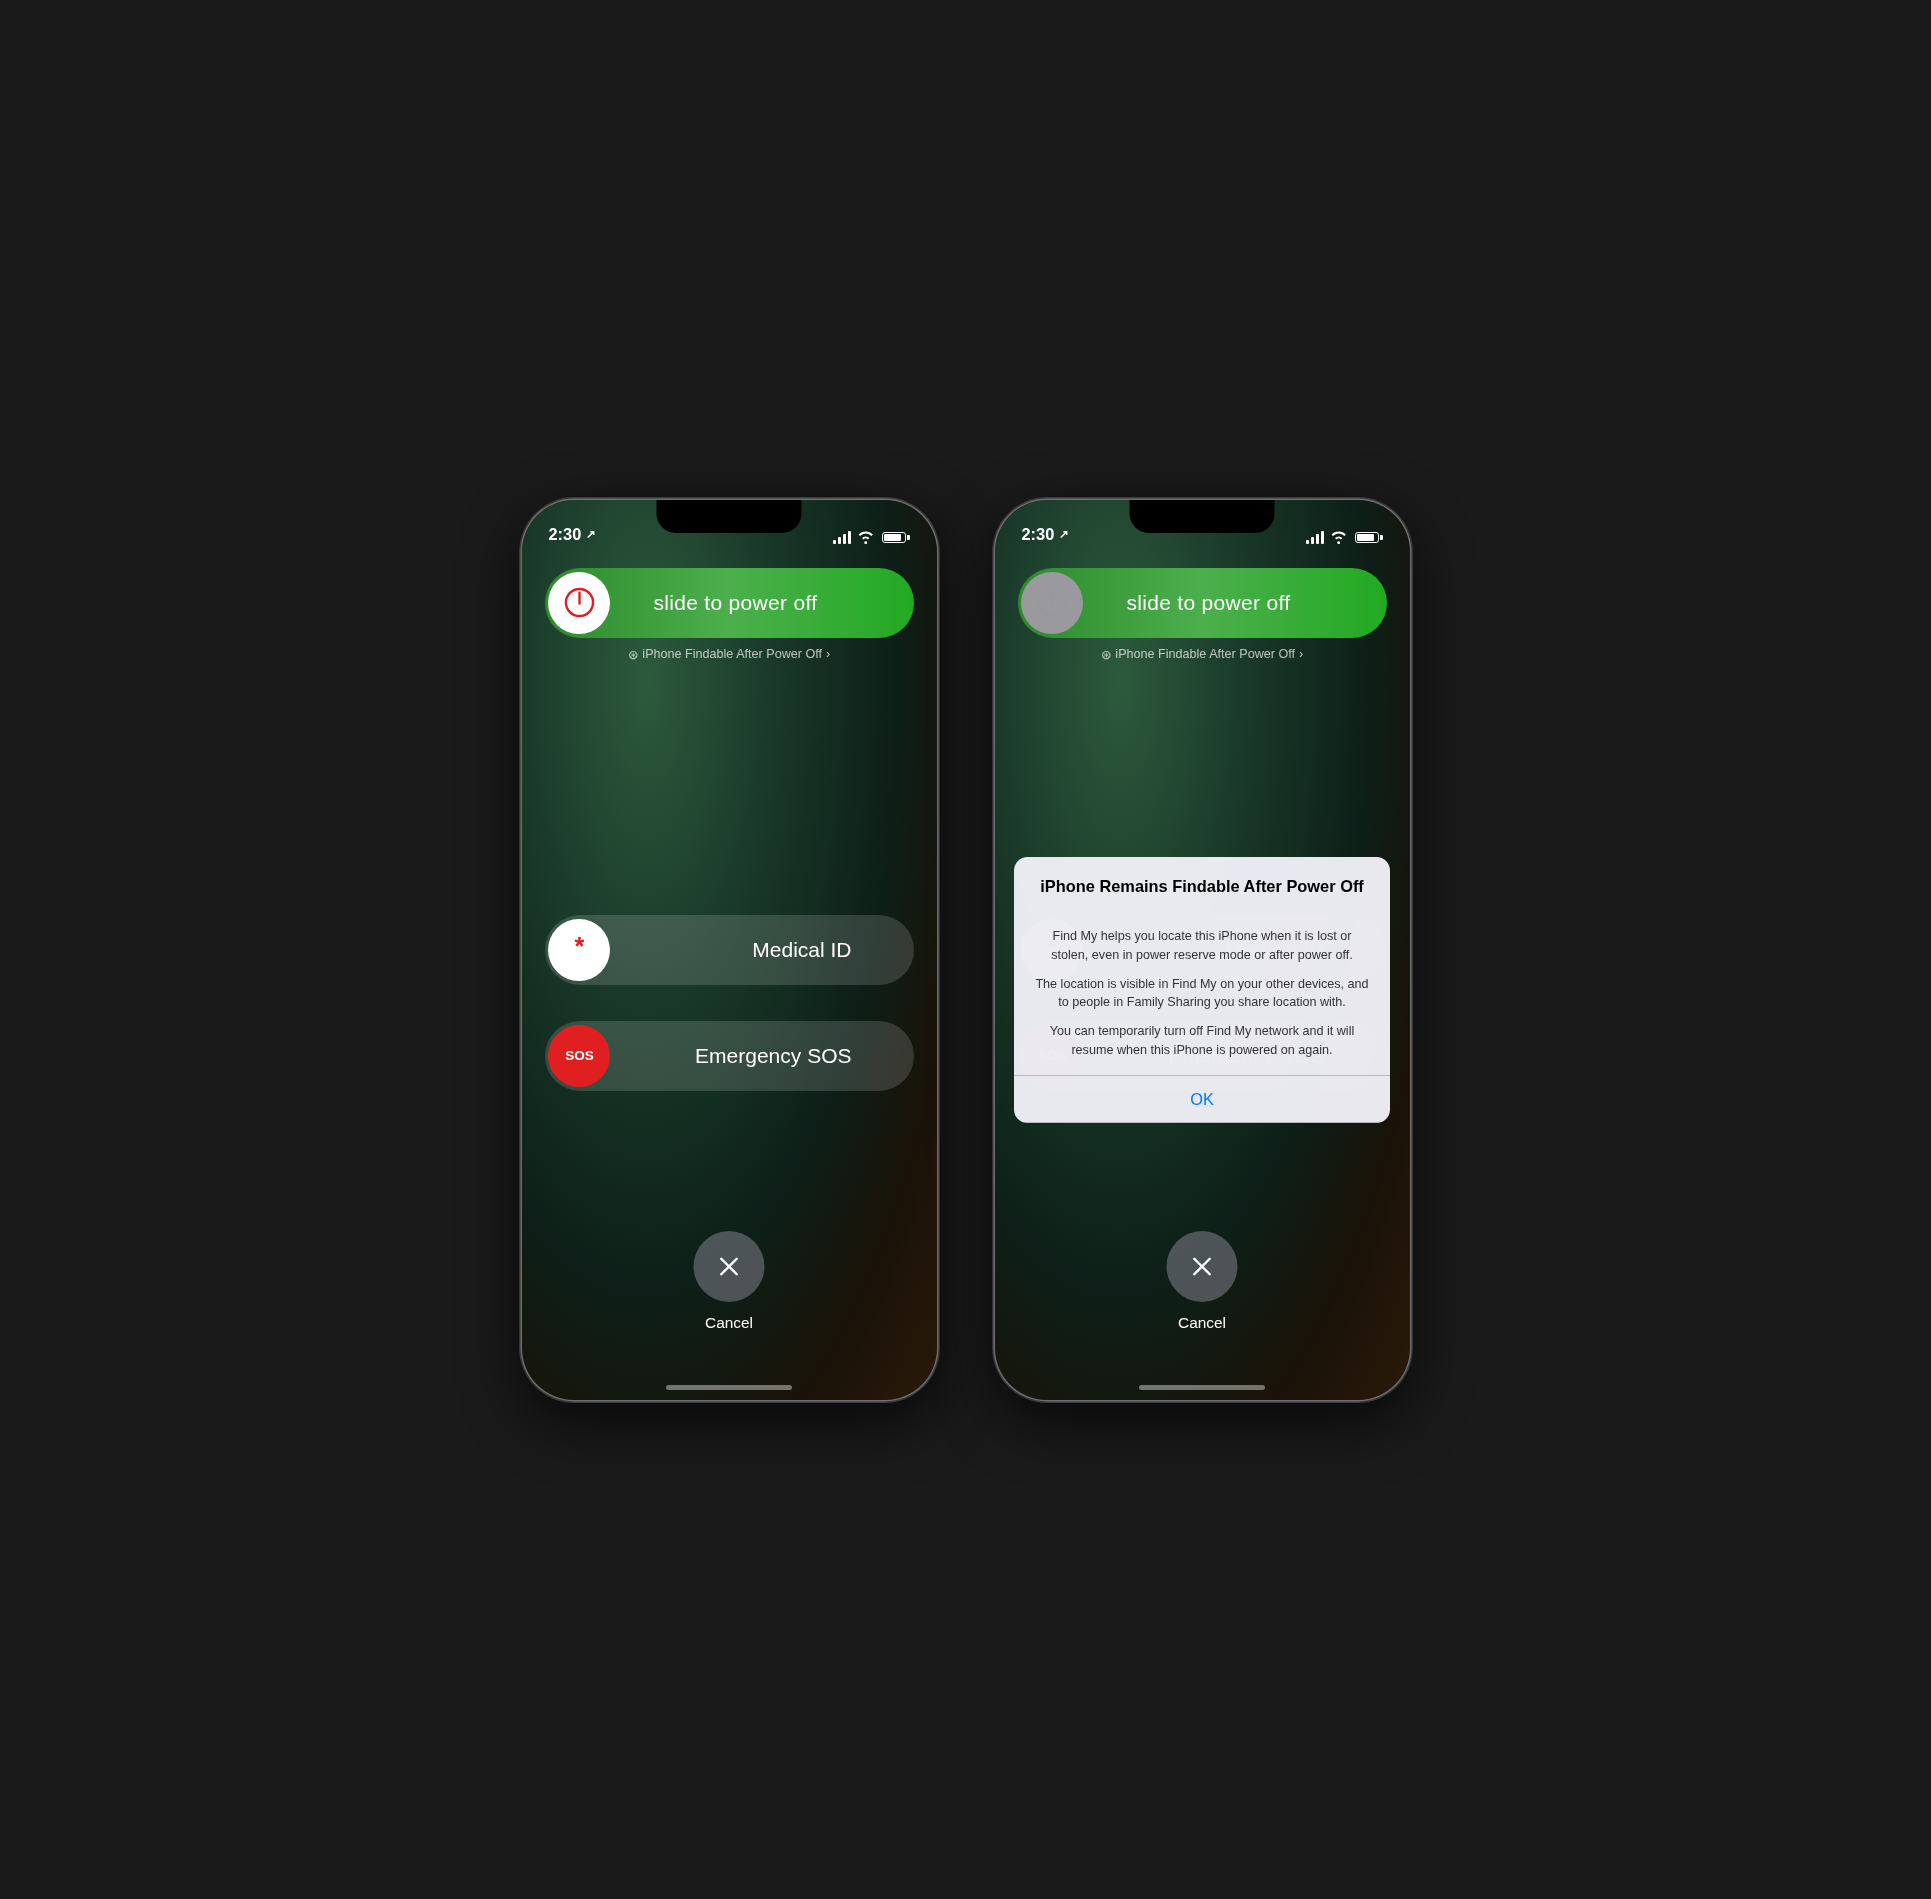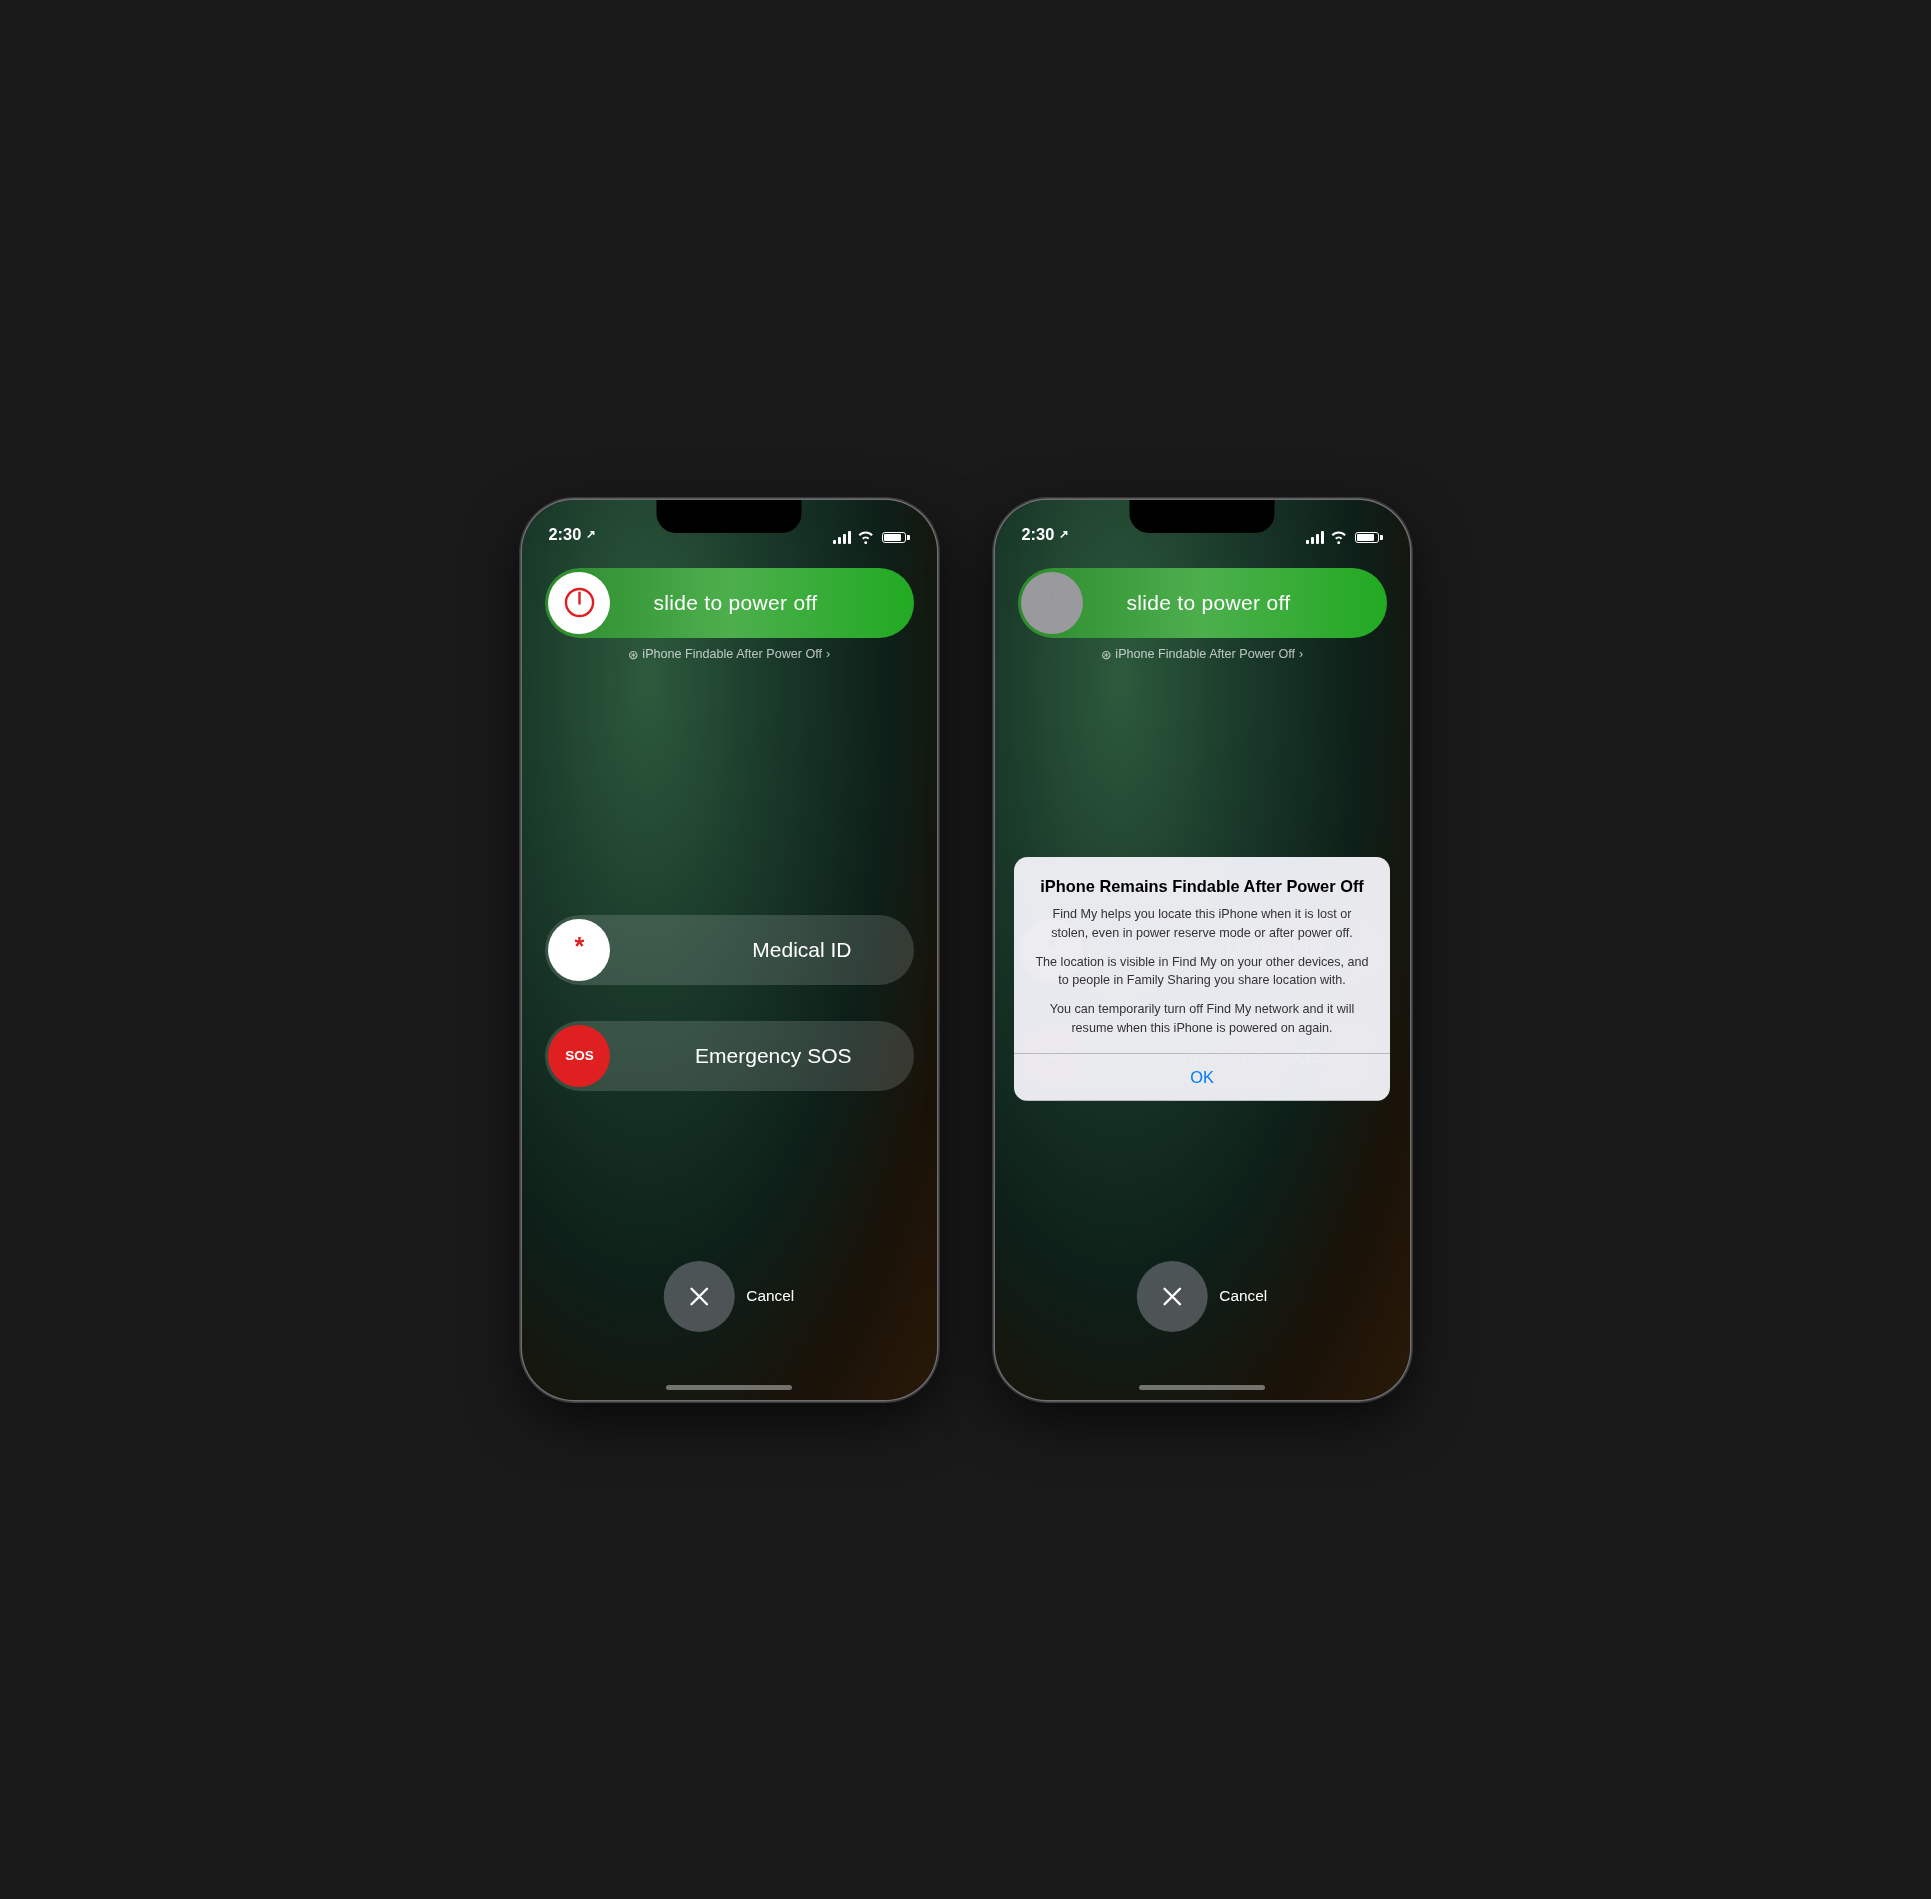--- a/index.html
+++ b/index.html
@@ -202,21 +202,21 @@
     .medical-btn { top: 415px; }
     .sos-btn { top: 521px; }
 
     
     .cancel-area {
       position: absolute;
       bottom: 68px;
       left: 50%;
       transform: translateX(-50%);
       display: flex;
-      flex-direction: row;
+      flex-direction: column;
       align-items: center;
       gap: 11.6px;
       z-index: 10;
     }
     .cancel-circle {
       width: 71px;
       height: 71px;
       background: rgba(120,120,128,0.6);
       border-radius: 50%;
       display: flex;
@@ -255,21 +255,21 @@
     }
     .alert-content {
       padding: 19.3px 19.3px 15.4px;
       text-align: center;
     }
     .alert-title {
       font-size: 16.4px;
       font-weight: 700;
       color: #000;
       line-height: 1.3;
-      margin-bottom: 8px;
+      margin-bottom: 30px;
     }
     .alert-body {
       font-size: 12.6px;
       color: #333;
       line-height: 1.5;
       text-align: center;
     }
     .alert-body p { margin-bottom: 9.7px; }
     .alert-body p:last-child { margin-bottom: 0; }
     .alert-divider {

